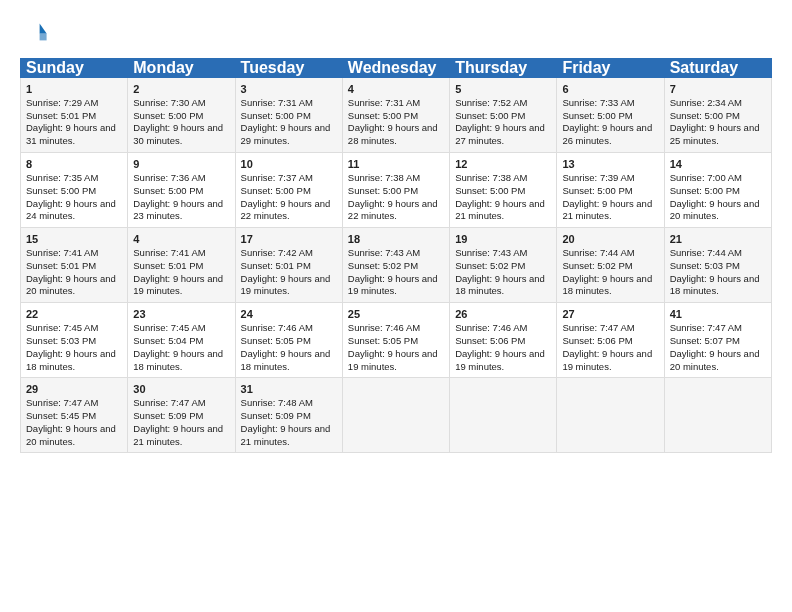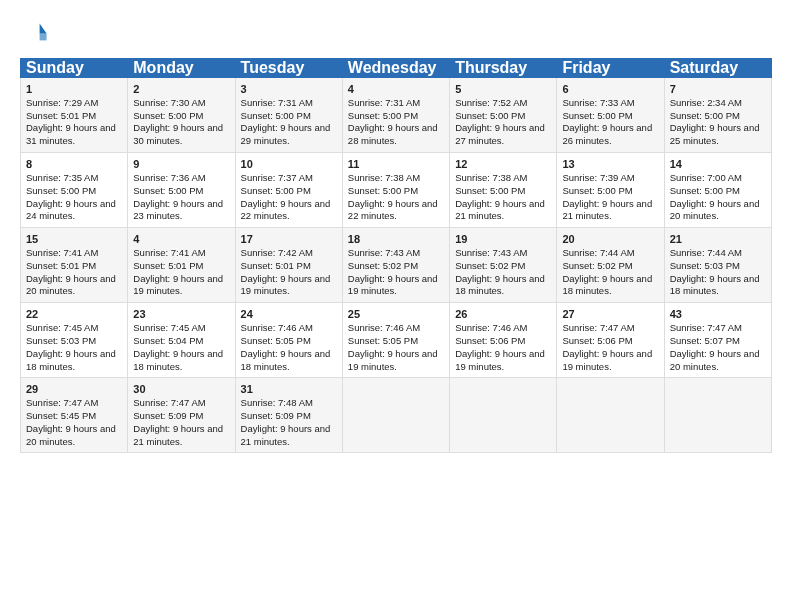--- a/index.html
+++ b/index.html
@@ -227,21 +227,21 @@
 <span>Sunset: 5:05 PM</span><br>
 <span>Daylight: 9 hours and 19 minutes.</span></td>
           <td><span class="day-num">26</span><br>
 <span>Sunrise: 7:46 AM</span><br>
 <span>Sunset: 5:06 PM</span><br>
 <span>Daylight: 9 hours and 19 minutes.</span></td>
           <td><span class="day-num">27</span><br>
 <span>Sunrise: 7:47 AM</span><br>
 <span>Sunset: 5:06 PM</span><br>
 <span>Daylight: 9 hours and 19 minutes.</span></td>
-          <td><span class="day-num">43</span><br>
+          <td><span class="day-num">41</span><br>
 <span>Sunrise: 7:47 AM</span><br>
 <span>Sunset: 5:07 PM</span><br>
 <span>Daylight: 9 hours and 20 minutes.</span></td>
         </tr>
         <tr>
           <td><span class="day-num">29</span><br>
 <span>Sunrise: 7:47 AM</span><br>
 <span>Sunset: 5:45 PM</span><br>
 <span>Daylight: 9 hours and 20 minutes.</span></td>
           <td><span class="day-num">30</span><br>

